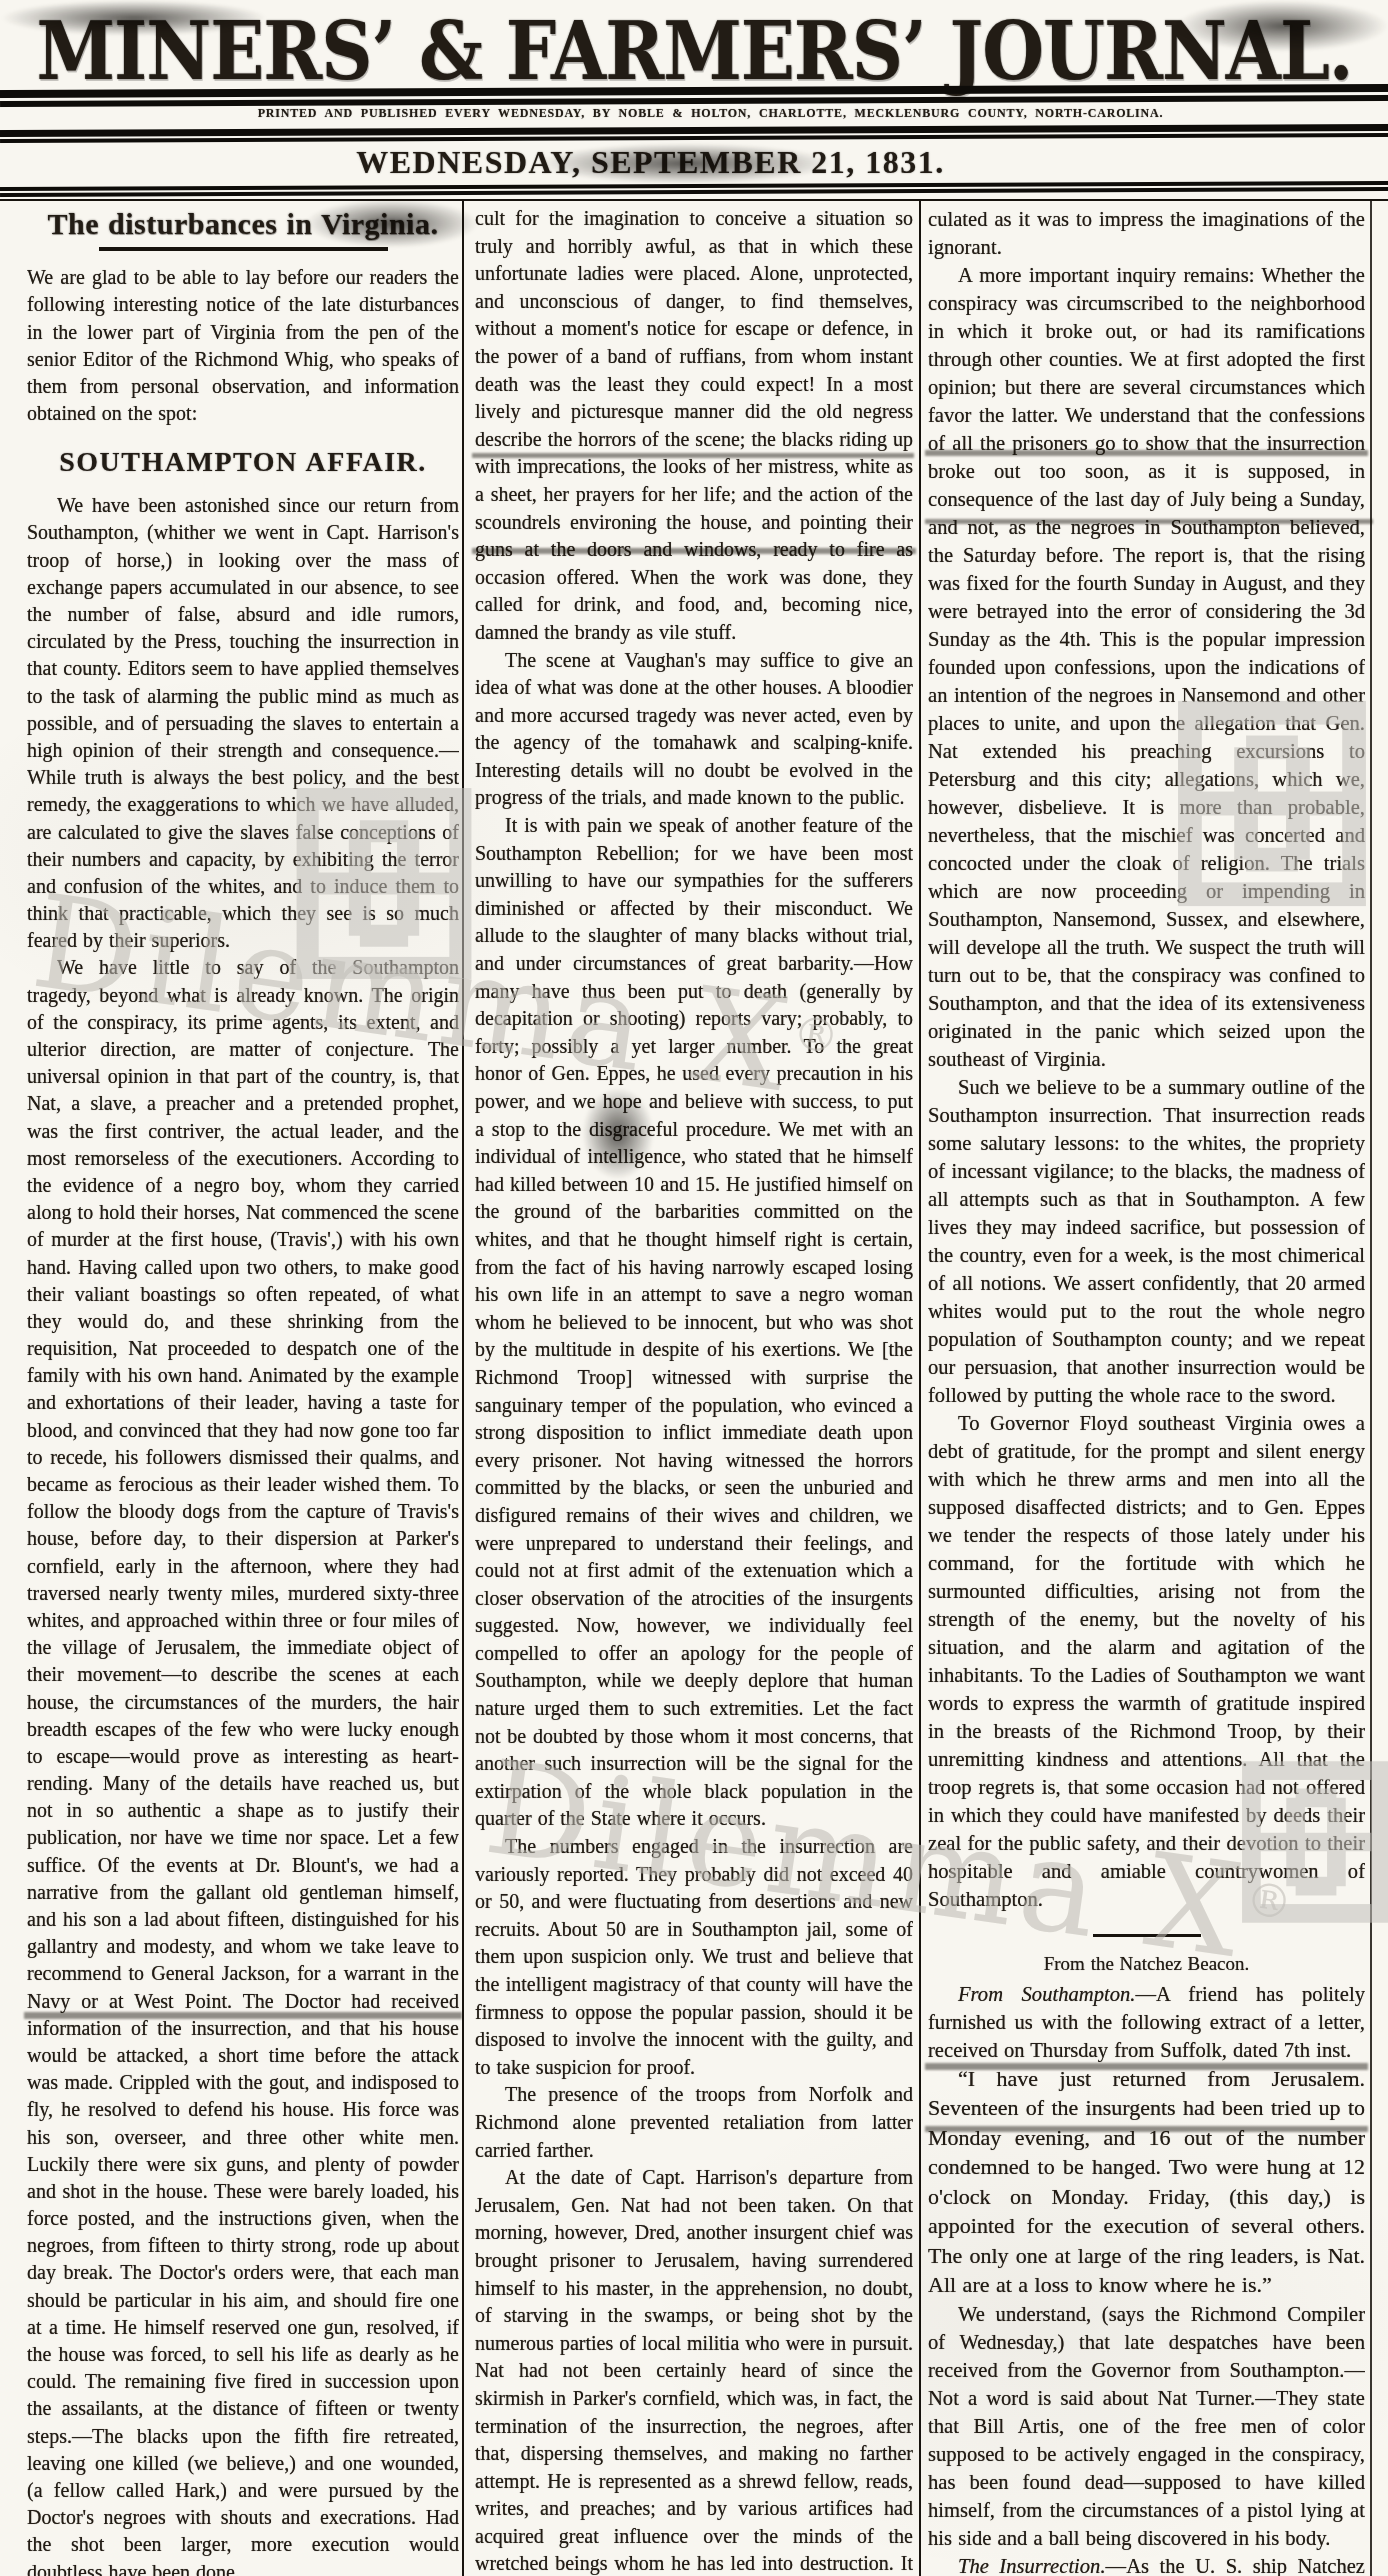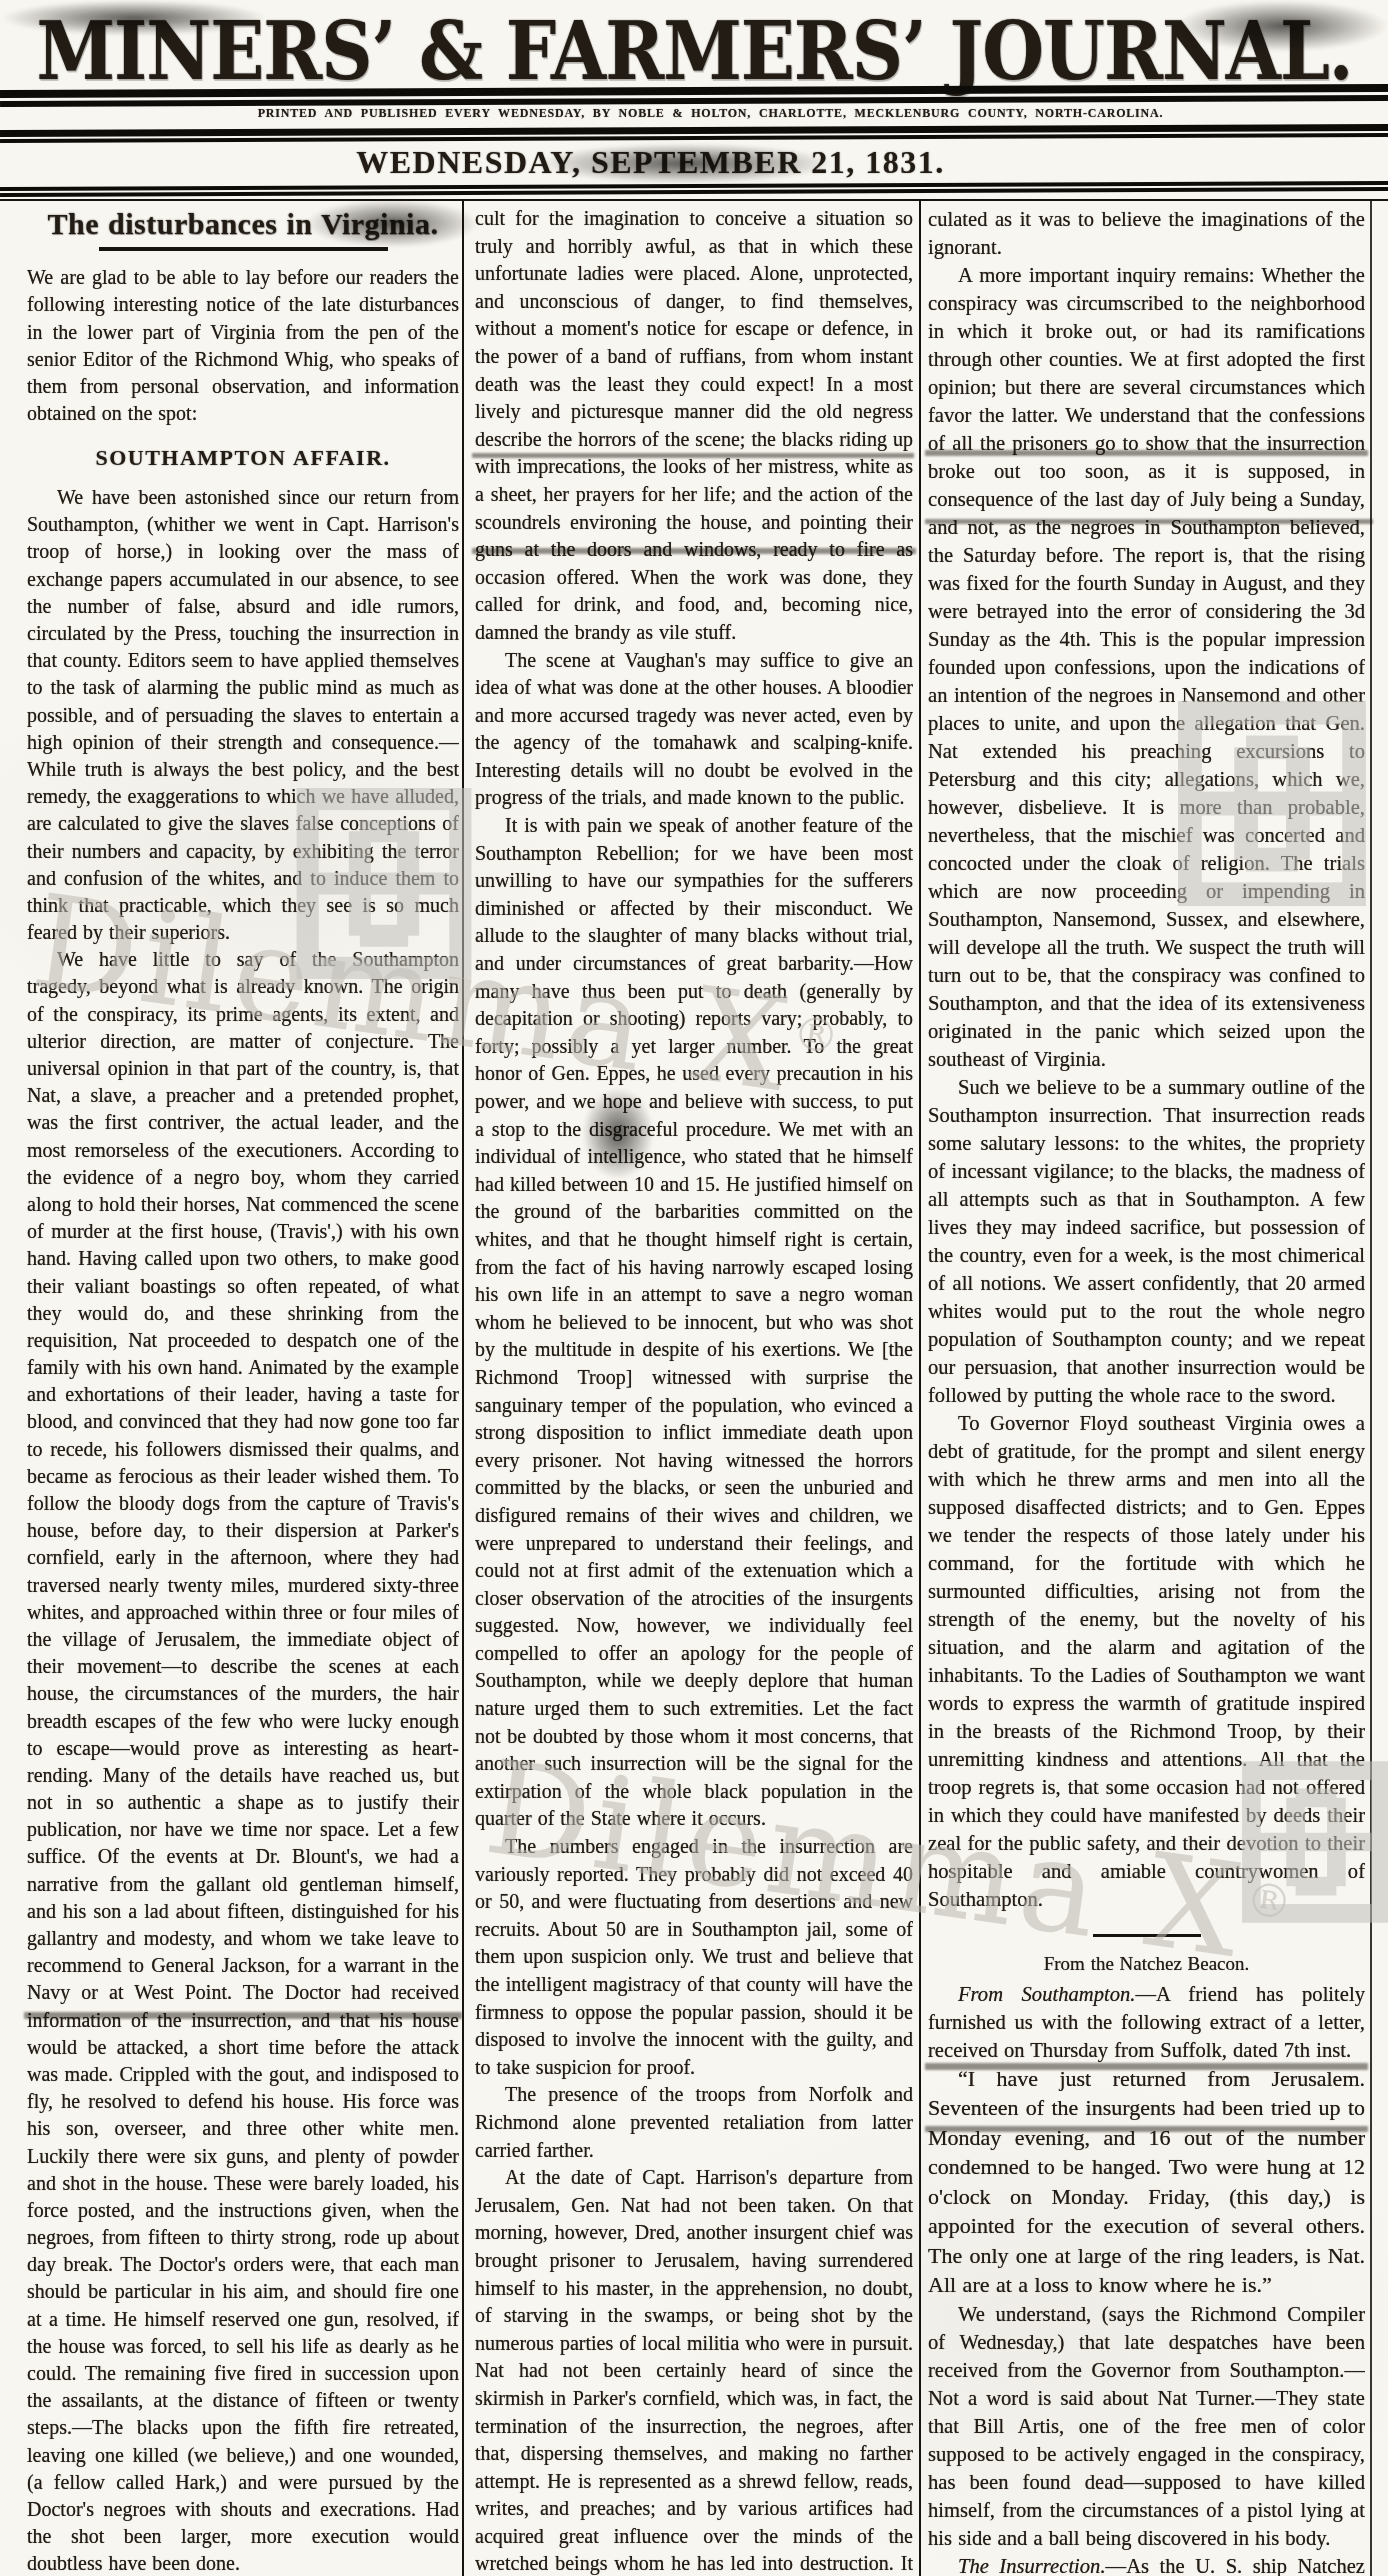--- a/index.html
+++ b/index.html
@@ -52,21 +52,21 @@
   p.para{margin:0; text-indent:30px;}
   p.cont{text-indent:0;}
   .article-heading{
     margin:2.1px 0 0 0; text-align:center; text-indent:0;
     font-size:30px; font-weight:bold; letter-spacing:0.5px; line-height:1.1;
     text-shadow:0 0 2.1px rgba(15,10,5,0.55), 0.5px 0.5px 0 rgba(15,10,5,0.3);
   }
   .heading-rule{width:289px; height:3.6px; background:#17130e; margin:7.2px auto 13.4px auto;}
   .section-heading{
     margin:15.5px 0 11.3px 0; text-align:center; text-indent:0;
-    font-size:22px; font-weight:bold; letter-spacing:1.5px;
+    font-size:28px; font-weight:bold; letter-spacing:1.5px;
     text-shadow:0 0 1.5px rgba(15,10,5,0.5);
   }
   .divider{width:108px; height:3.1px; background:#17130e; margin:20.6px auto 14.4px auto;}
   .source-line{margin:0 0 3.1px 0; text-align:center; text-indent:0; font-size:19px;}
   .lead{font-style:italic;}
   .letter{font-size:22px; line-height:1.34; text-indent:20.6px;}
   
   .wm-text{
     position:absolute; color:#bdbab3; opacity:.55; white-space:nowrap; pointer-events:none;
     font-family:"DejaVu Serif", serif; font-size:129px; letter-spacing:5.2px; text-shadow:none;
@@ -109,21 +109,21 @@
   <div class="col col-2">
     <p class="para cont">cult for the imagination to conceive a situation so truly and horribly awful, as that in which these unfortunate ladies were placed. Alone, unprotected, and unconscious of danger, to find themselves, without a moment's notice for escape or defence, in the power of a band of ruffians, from whom instant death was the least they could expect! In a most lively and picturesque manner did the old negress describe the horrors of the scene; the blacks riding up with imprecations, the looks of her mistress, white as a sheet, her prayers for her life; and the action of the scoundrels environing the house, and pointing their guns at the doors and windows, ready to fire as occasion offered. When the work was done, they called for drink, and food, and, becoming nice, damned the brandy as vile stuff.</p>
     <p class="para">The scene at Vaughan's may suffice to give an idea of what was done at the other houses. A bloodier and more accursed tragedy was never acted, even by the agency of the tomahawk and scalping-knife. Interesting details will no doubt be evolved in the progress of the trials, and made known to the public.</p>
     <p class="para">It is with pain we speak of another feature of the Southampton Rebellion; for we have been most unwilling to have our sympathies for the sufferers diminished or affected by their misconduct. We allude to the slaughter of many blacks without trial, and under circumstances of great barbarity.—How many have thus been put to death (generally by decapitation or shooting) reports vary; probably, to forty; possibly a yet larger number. To the great honor of Gen. Eppes, he used every precaution in his power, and we hope and believe with success, to put a stop to the disgraceful procedure. We met with an individual of intelligence, who stated that he himself had killed between 10 and 15. He justified himself on the ground of the barbarities committed on the whites, and that he thought himself right is certain, from the fact of his having narrowly escaped losing his own life in an attempt to save a negro woman whom he believed to be innocent, but who was shot by the multitude in despite of his exertions. We [the Richmond Troop] witnessed with surprise the sanguinary temper of the population, who evinced a strong disposition to inflict immediate death upon every prisoner. Not having witnessed the horrors committed by the blacks, or seen the unburied and disfigured remains of their wives and children, we were unprepared to understand their feelings, and could not at first admit of the extenuation which a closer observation of the atrocities of the insurgents suggested. Now, however, we individually feel compelled to offer an apology for the people of Southampton, while we deeply deplore that human nature urged them to such extremities. Let the fact not be doubted by those whom it most concerns, that another such insurrection will be the signal for the extirpation of the whole black population in the quarter of the State where it occurs.</p>
     <p class="para">The numbers engaged in the insurrection are variously reported. They probably did not exceed 40 or 50, and were fluctuating from desertions and new recruits. About 50 are in Southampton jail, some of them upon suspicion only. We trust and believe that the intelligent magistracy of that county will have the firmness to oppose the popular passion, should it be disposed to involve the innocent with the guilty, and to take suspicion for proof.</p>
     <p class="para">The presence of the troops from Norfolk and Richmond alone prevented retaliation from latter carried farther.</p>
     <p class="para">At the date of Capt. Harrison's departure from Jerusalem, Gen. Nat had not been taken. On that morning, however, Dred, another insurgent chief was brought prisoner to Jerusalem, having surrendered himself to his master, in the apprehension, no doubt, of starving in the swamps, or being shot by the numerous parties of local militia who were in pursuit. Nat had not been certainly heard of since the skirmish in Parker's cornfield, which was, in fact, the termination of the insurrection, the negroes, after that, dispersing themselves, and making no farther attempt. He is represented as a shrewd fellow, reads, writes, and preaches; and by various artifices had acquired great influence over the minds of the wretched beings whom he has led into destruction. It is supposed that he induced them to believe there were only 80,000 whites in the country, who being exterminated, the blacks might take possession. Various of his tricks to acquire and preserve influence have been mentioned, but they are not worth repeating. If there was any ulterior purpose, he probably alone knows it. For our own part, we still believe there was none; and if he be the intelligent man represented, we are incapable of conceiving the arguments by which he persuaded his own mind of the feasibility of the attempt, or how it could possibly end but in certain destruction. We therefore incline to the belief that he acted upon no higher principle than the impulse of revenge against the whites, as the enslavers of himself and his race; that, being a fanatic, he possibly persuaded himself that heaven would interfere; and that he may have convinced himself, as he certainly did his deluded followers to some extent, that the appearance of the sun, some weeks ago, prognosticated something favorable to their cause. We are inclined to think that the solar phenomenon exercised considerable influence in promoting the insurrection, cal-</p>
   </div>
 
   <div class="col col-3">
-    <p class="para cont">culated as it was to believe the imaginations of the ignorant.</p>
+    <p class="para cont">culated as it was to impress the imaginations of the ignorant.</p>
     <p class="para">A more important inquiry remains: Whether the conspiracy was circumscribed to the neighborhood in which it broke out, or had its ramifications through other counties. We at first adopted the first opinion; but there are several circumstances which favor the latter. We understand that the confessions of all the prisoners go to show that the insurrection broke out too soon, as it is supposed, in consequence of the last day of July being a Sunday, and not, as the negroes in Southampton believed, the Saturday before. The report is, that the rising was fixed for the fourth Sunday in August, and they were betrayed into the error of considering the 3d Sunday as the 4th. This is the popular impression founded upon confessions, upon the indications of an intention of the negroes in Nansemond and other places to unite, and upon the allegation that Gen. Nat extended his preaching excursions to Petersburg and this city; allegations, which we, however, disbelieve. It is more than probable, nevertheless, that the mischief was concerted and concocted under the cloak of religion. The trials which are now proceeding or impending in Southampton, Nansemond, Sussex, and elsewhere, will develope all the truth. We suspect the truth will turn out to be, that the conspiracy was confined to Southampton, and that the idea of its extensiveness originated in the panic which seized upon the southeast of Virginia.</p>
     <p class="para">Such we believe to be a summary outline of the Southampton insurrection. That insurrection reads some salutary lessons: to the whites, the propriety of incessant vigilance; to the blacks, the madness of all attempts such as that in Southampton. A few lives they may indeed sacrifice, but possession of the country, even for a week, is the most chimerical of all notions. We assert confidently, that 20 armed whites would put to the rout the whole negro population of Southampton county; and we repeat our persuasion, that another insurrection would be followed by putting the whole race to the sword.</p>
     <p class="para">To Governor Floyd southeast Virginia owes a debt of gratitude, for the prompt and silent energy with which he threw arms and men into all the supposed disaffected districts; and to Gen. Eppes we tender the respects of those lately under his command, for the fortitude with which he surmounted difficulties, arising not from the strength of the enemy, but the novelty of his situation, and the alarm and agitation of the inhabitants. To the Ladies of Southampton we want words to express the warmth of gratitude inspired in the breasts of the Richmond Troop, by their unremitting kindness and attentions. All that the troop regrets is, that some occasion had not offered in which they could have manifested by deeds their zeal for the public safety, and their devotion to their hospitable and amiable countrywomen of Southampton.</p>
     <div class="divider"></div>
     <p class="source-line">From the Natchez Beacon.</p>
     <p class="para"><span class="lead">From Southampton.</span><span>—A friend has politely furnished us with the following extract of a letter, received on Thursday from Suffolk, dated 7th inst.</span></p>
     <p class="para letter">“I have just returned from Jerusalem. Seventeen of the insurgents had been tried up to Monday evening, and 16 out of the number condemned to be hanged. Two were hung at 12 o'clock on Monday. Friday, (this day,) is appointed for the execution of several others. The only one at large of the ring leaders, is Nat. All are at a loss to know where he is.”</p>
     <p class="para">We understand, (says the Richmond Compiler of Wednesday,) that late despatches have been received from the Governor from Southampton.—Not a word is said about Nat Turner.—They state that Bill Artis, one of the free men of color supposed to be actively engaged in the conspiracy, has been found dead—supposed to have killed himself, from the circumstances of a pistol lying at his side and a ball being discovered in his body.</p>
     <p class="para"><span class="lead">The Insurrection.</span><span>—As the U. S. ship Natchez entered Hampton Roads, news was brought to her at the dead of night, that a formidable insurrection of the slaves had broken out in Suffolk, and that several white families had been murdered. Commodore Elliott and Capt. Newton, with several other officers, and a number of the ship's crew, well armed, started immediately for the place. They arrived there in their boats about sunrise; but finding that the scene of blood was at some distance, they made during the day a forced march of thirty miles: this was no easy task for men who had been accustomed only to promenade a ship's deck for a few hours in the day. The sailors, it is said, held out remarkably well, though their sea legs, rolling motions, and ship terms, set every body with whom they met in a roar of laughter. They were absent six days, rendering every service which patriotism, courage and humanity, could dictate. The service of those distinguished for their rank will be commented upon with admiring approbation, but the efforts of these humble tars should not be forgotten; there is not a more fearless, generous and devoted being upon earth than a sailor.</span></p>
 

